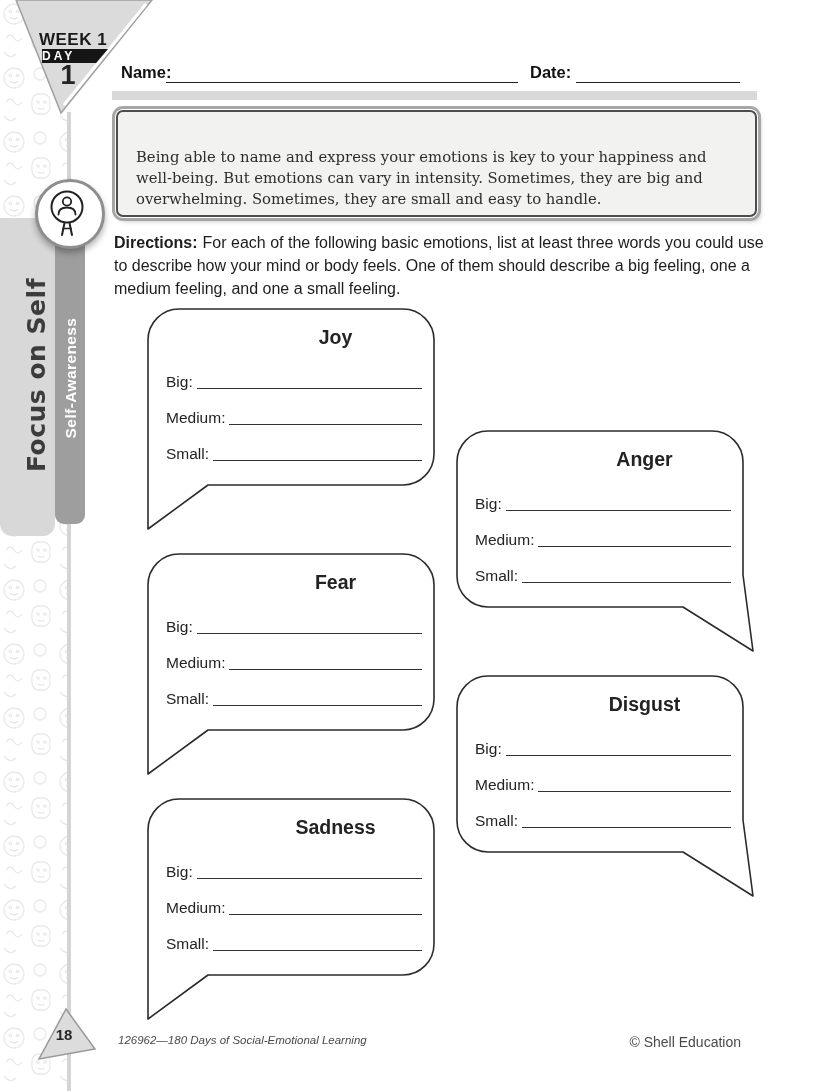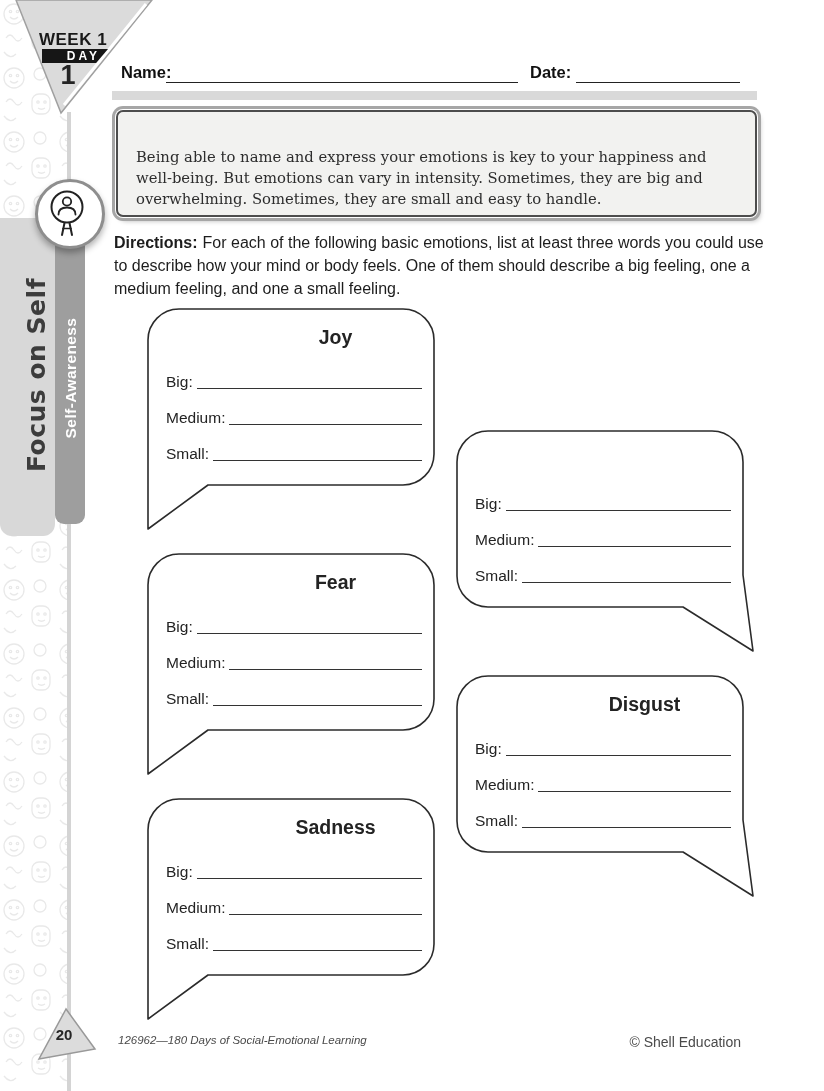--- a/index.html
+++ b/index.html
@@ -10,21 +10,21 @@
   
   #pattern-strip{left:0;top:0;z-index:0;}
   
   #vline{left:67px;top:112px;width:4px;height:979px;background:#d4d4d4;z-index:1;}
 
   
   #badge-svg{left:0;top:0;z-index:3;}
   #week-label{left:28px;top:30px;width:90px;text-align:center;font-size:17px;font-weight:800;
               letter-spacing:.5px;color:#191919;z-index:4;}
   #day-banner{left:42px;top:49px;width:66px;height:14px;background:#161616;z-index:4;
-              clip-path:polygon(0 0,100% 0,82% 100%,0 100%);display:flex;align-items:center;justify-content:flex-end;}
+              clip-path:polygon(0 0,100% 0,82% 100%,0 100%);display:flex;align-items:center;justify-content:flex-start;}
   #day-banner span{color:#fff;font-size:12px;font-weight:800;letter-spacing:3px;margin-right:8px;}
   #day-number{left:42px;top:60px;width:52px;text-align:center;font-size:27px;font-weight:800;color:#242424;z-index:4;}
 
   
   #sidebar-light{left:0;top:218px;width:55px;height:318px;background:#d8d8d8;border-radius:0 0 12px 12px;z-index:2;}
   #sidebar-dark{left:55px;top:213px;width:30px;height:311px;background:#9e9e9e;border-radius:9px;z-index:2;}
   .v-center{position:absolute;width:0;height:0;}
   .v-center > span{display:inline-block;transform:translate(-50%,-50%) rotate(-90deg);white-space:nowrap;}
   #focus-label{left:36px;top:375px;z-index:3;}
   #focus-label span{font-family:"DejaVu Sans",sans-serif;font-size:25px;font-weight:600;color:#3c3c3c;letter-spacing:.5px;}
@@ -166,20 +166,21 @@
     <div class="bubble-row row-small">
       <span class="lbl">Small:</span>
       <span class="write-line"></span>
     </div>
   </div>
 
   <div id="bubble-anger" class="abs bubble">
     <svg width="300" height="232" viewBox="0 0 300 232">
       <path d="M 33 2 H 257 A 31 31 0 0 1 288 33 V 146 L 298 222 L 228 178 H 33 A 31 31 0 0 1 2 147 V 33 A 31 31 0 0 1 33 2 Z" fill="#ffffff" stroke="#2b2b2b" stroke-width="1.6" stroke-linejoin="round"></path>
     </svg>
+    <div class="bubble-title">Anger</div>
     <div class="bubble-row row-big">
       <span class="lbl">Big:</span>
       <span class="write-line"></span>
     </div>
     <div class="bubble-row row-medium">
       <span class="lbl">Medium:</span>
       <span class="write-line"></span>
     </div>
     <div class="bubble-row row-small">
       <span class="lbl">Small:</span>
@@ -240,17 +241,17 @@
     </div>
     <div class="bubble-row row-small">
       <span class="lbl">Small:</span>
       <span class="write-line"></span>
     </div>
   </div>
 
   <svg id="footer-triangle" class="abs" width="70" height="62">
     <polygon points="32,5 5,55 61,45" fill="#dcdcdc" stroke="#999999" stroke-width="1.5"></polygon>
   </svg>
-  <div id="page-number" class="abs">20</div>
+  <div id="page-number" class="abs">18</div>
   <div id="footer-left" class="abs">126962—180 Days of Social-Emotional Learning</div>
   <div id="footer-right" class="abs">© Shell Education</div>
 
 </div>
 
 </body></html>

